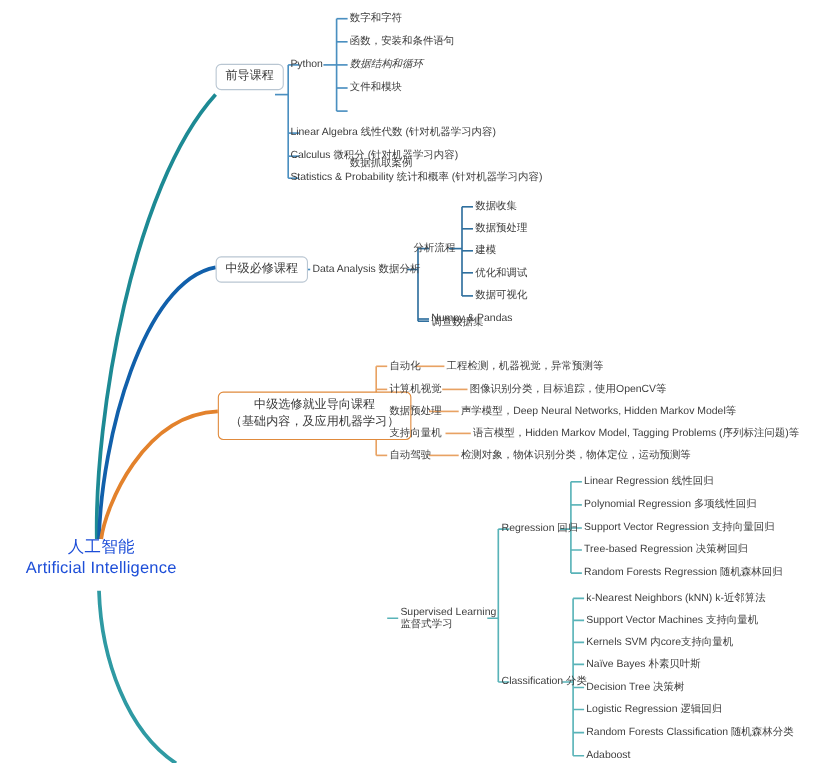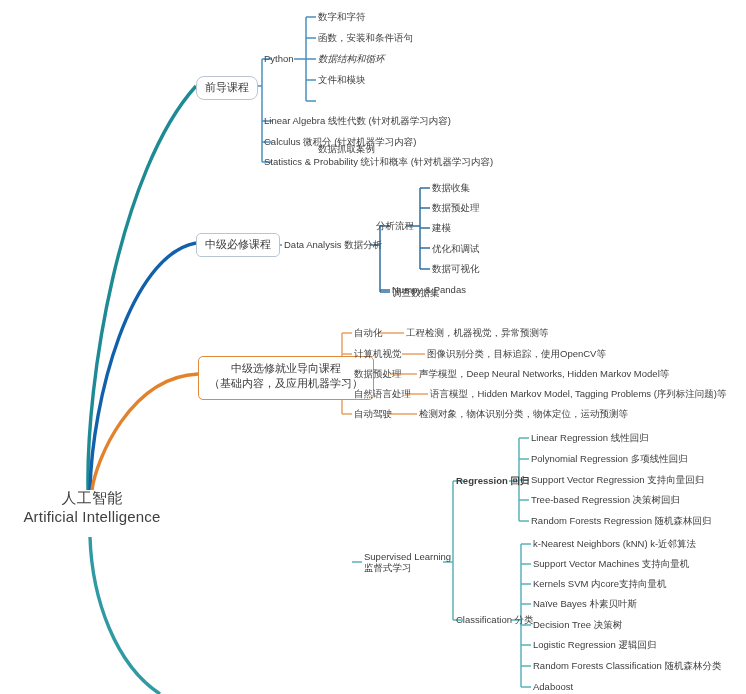--- a/index.html
+++ b/index.html
@@ -10,21 +10,21 @@
     overflow:hidden;
     position:relative;
   }
   #mindmap{position:absolute;left:0;top:0;width:746px;height:694px;}
   svg.connectors{position:absolute;left:0;top:0;width:746px;height:694px;pointer-events:none;}
 
   .node{position:absolute;white-space:nowrap;}
 
   
   .root-node{
-    color:#404040;
+    color:#1d4ed8;
     font-size:15px;
     line-height:19px;
     text-align:center;
     letter-spacing:.2px;
   }
   .root-node .cn{font-size:15px;}
   .root-node .en{font-size:15px;}
 
   
   .boxnode{
@@ -130,21 +130,21 @@
     <path d="M521 645 L 531 645" fill="none" stroke="#59b3b8" stroke-width="1.5"></path>
     <path d="M521 666 L 531 666" fill="none" stroke="#59b3b8" stroke-width="1.5"></path>
     <path d="M521 687 L 531 687" fill="none" stroke="#59b3b8" stroke-width="1.5"></path>
   </svg>
 
   <div class="node root-node" style="left:22px;top:488px;width:140px;">
     <div class="cn">人工智能</div>
     <div class="en">Artificial Intelligence</div>
   </div>
 
-  <div class="node boxnode" style="left:196px;top:76px;border-radius:8px;">
+  <div class="node boxnode" style="left:196px;top:58px;">
     <span>前导课程</span>
   </div>
 
   <div class="node leaf" style="left:264px;top:53px;">
     <span>Python</span>
   </div>
 
   <div class="node leaf" style="left:318px;top:11px;">
     <span>数字和字符</span>
   </div>
@@ -227,39 +227,39 @@
   </div>
 
   <div class="node leaf" style="left:354px;top:368px;">
     <span>数据预处理</span>
   </div>
   <div class="node leaf" style="left:419px;top:368px;">
     <span>声学模型，Deep Neural Networks, Hidden Markov Model等</span>
   </div>
 
   <div class="node leaf" style="left:354px;top:388px;">
-    <span>自然语言处理</span>
+    <span>支持向量机</span>
   </div>
   <div class="node leaf" style="left:430px;top:388px;">
     <span>语言模型，Hidden Markov Model, Tagging Problems (序列标注问题)等</span>
   </div>
 
   <div class="node leaf" style="left:354px;top:408px;">
     <span>自动驾驶</span>
   </div>
   <div class="node leaf" style="left:419px;top:408px;">
     <span>检测对象，物体识别分类，物体定位，运动预测等</span>
   </div>
 
   <div class="node leaf two" style="left:364px;top:551px;">
     <div>Supervised Learning</div>
     <div>监督式学习</div>
   </div>
 
-  <div class="node leaf" style="left:456px;top:475px;font-weight:bold;">
+  <div class="node leaf" style="left:456px;top:475px;">
     <span>Regression 回归</span>
   </div>
 
   <div class="node leaf" style="left:531px;top:432px;">
     <span>Linear Regression 线性回归</span>
   </div>
   <div class="node leaf" style="left:531px;top:453px;">
     <span>Polynomial Regression 多项线性回归</span>
   </div>
   <div class="node leaf" style="left:531px;top:474px;">

